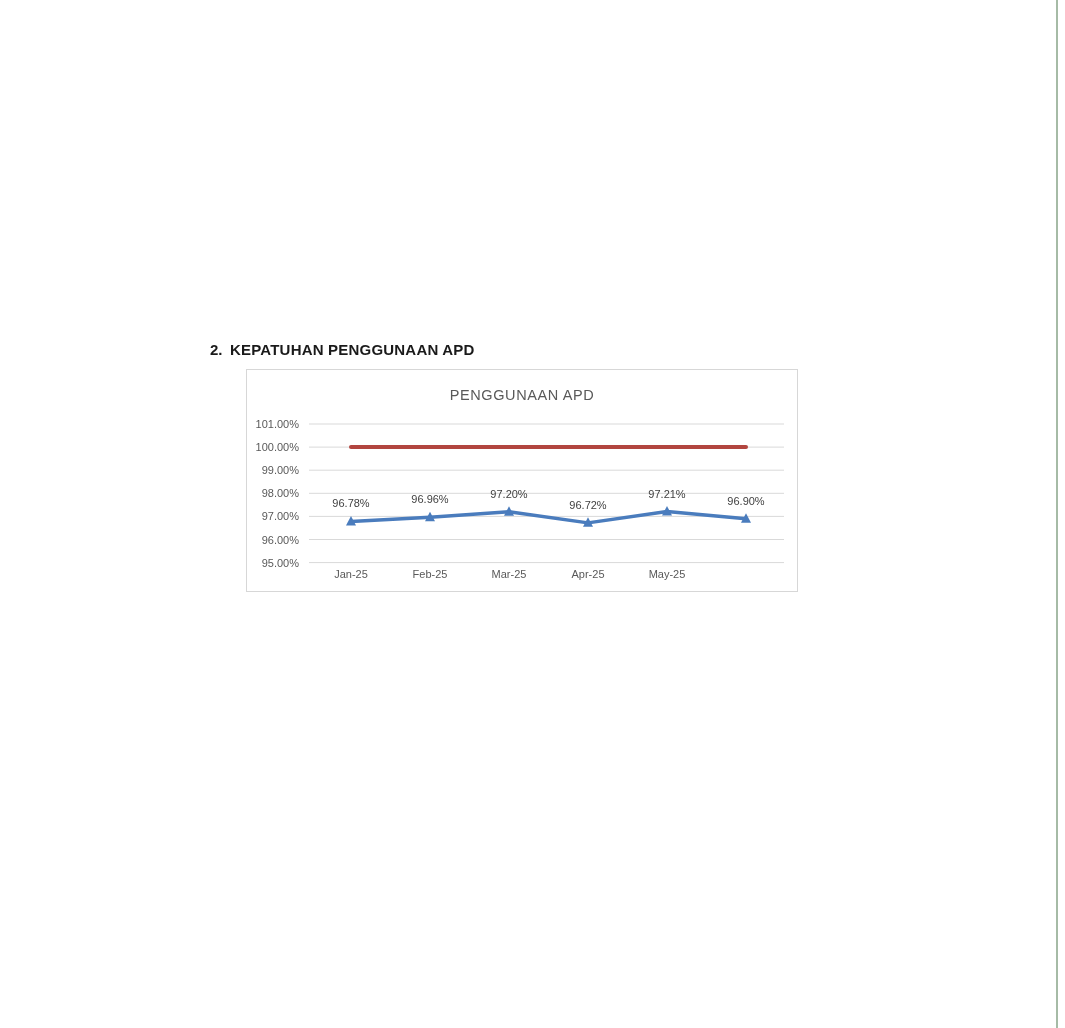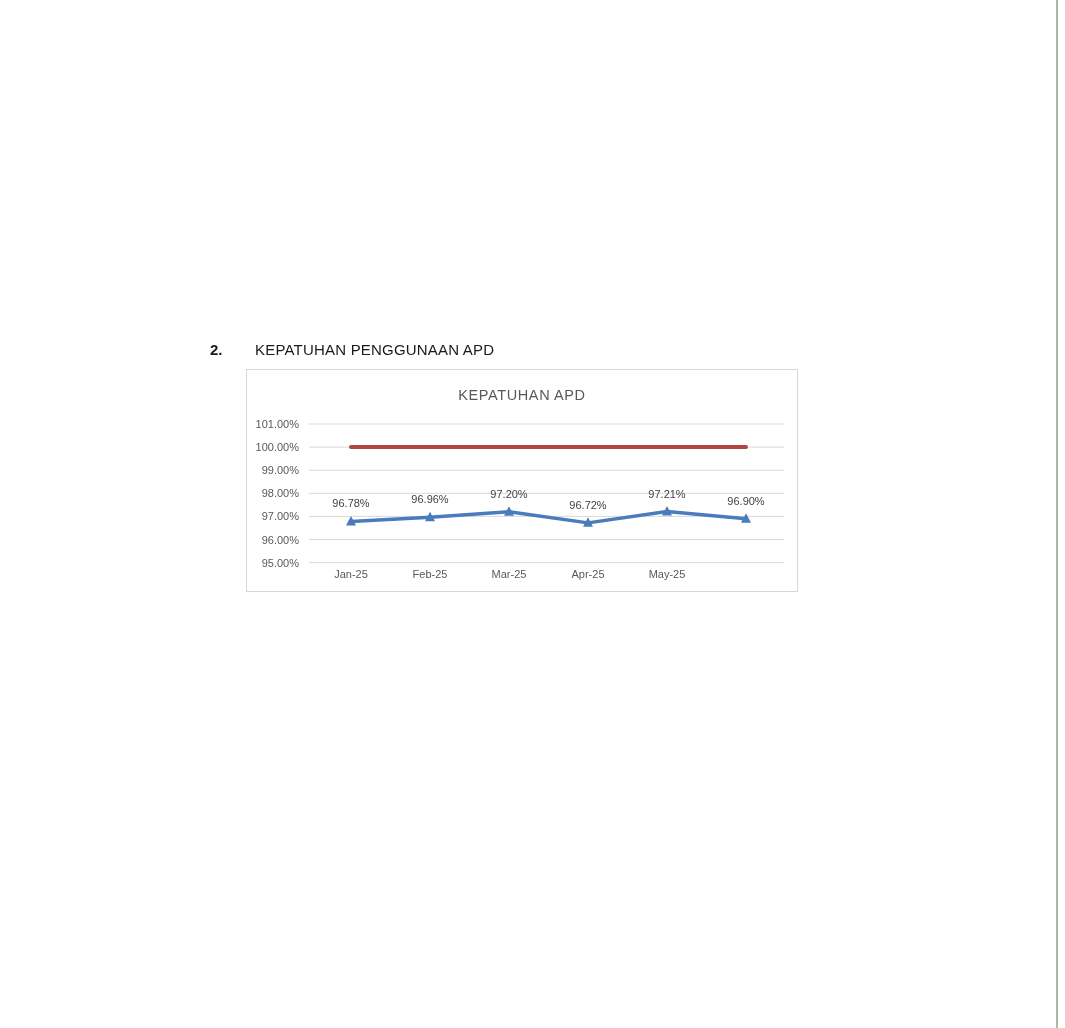--- a/index.html
+++ b/index.html
@@ -25,24 +25,24 @@
   .heading-number {
     position: absolute;
     left: 210px;
     top: 341px;
     font-size: 15px;
     font-weight: bold;
     color: #1a1a1a;
   }
   .heading-title {
     position: absolute;
-    left: 255px;
+    left: 230px;
     top: 341px;
     font-size: 15px;
-    font-weight: normal;
+    font-weight: bold;
     color: #1a1a1a;
     letter-spacing: 0.2px;
   }
 
   .chart-box {
     position: absolute;
     left: 246px;
     top: 369px;
     width: 552px;
     height: 223px;
@@ -113,18 +113,18 @@
         <text x="183" y="133.32400000000015" text-anchor="middle" class="dlabel">96.96%</text>
         <path d="M 262 136.27999999999994 L 257 145.77999999999994 L 267 145.77999999999994 Z" fill="#4a7cbd"></path>
         <text x="262" y="127.77999999999994" text-anchor="middle" class="dlabel">97.20%</text>
         <path d="M 341 147.36800000000005 L 336 156.86800000000005 L 346 156.86800000000005 Z" fill="#4a7cbd"></path>
         <text x="341" y="138.86800000000005" text-anchor="middle" class="dlabel">96.72%</text>
         <path d="M 420 136.04900000000015 L 415 145.54900000000015 L 425 145.54900000000015 Z" fill="#4a7cbd"></path>
         <text x="420" y="127.54900000000015" text-anchor="middle" class="dlabel">97.21%</text>
         <path d="M 499 143.20999999999987 L 494 152.70999999999987 L 504 152.70999999999987 Z" fill="#4a7cbd"></path>
         <text x="499" y="134.70999999999987" text-anchor="middle" class="dlabel">96.90%</text>
       </svg>
-    <div class="chart-title">KEPATUHAN APD</div>
+    <div class="chart-title">PENGGUNAAN APD</div>
   </div>
 
   <div class="edge-line" style="background: rgb(166, 187, 166);"></div>
 
 </div>
 
 </body></html>

